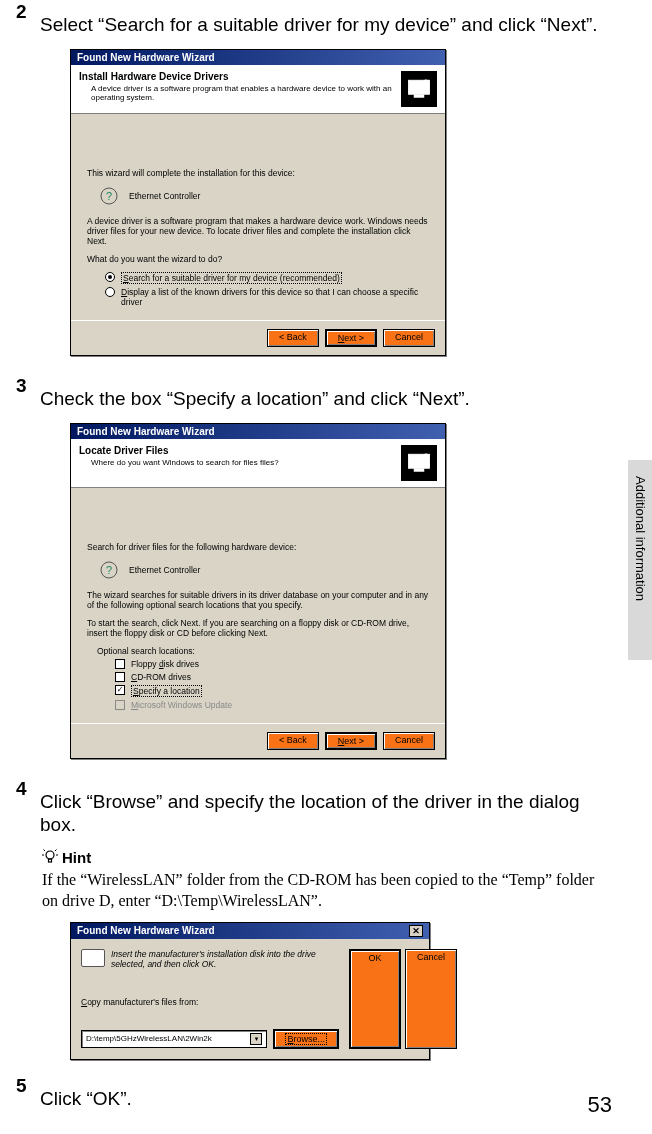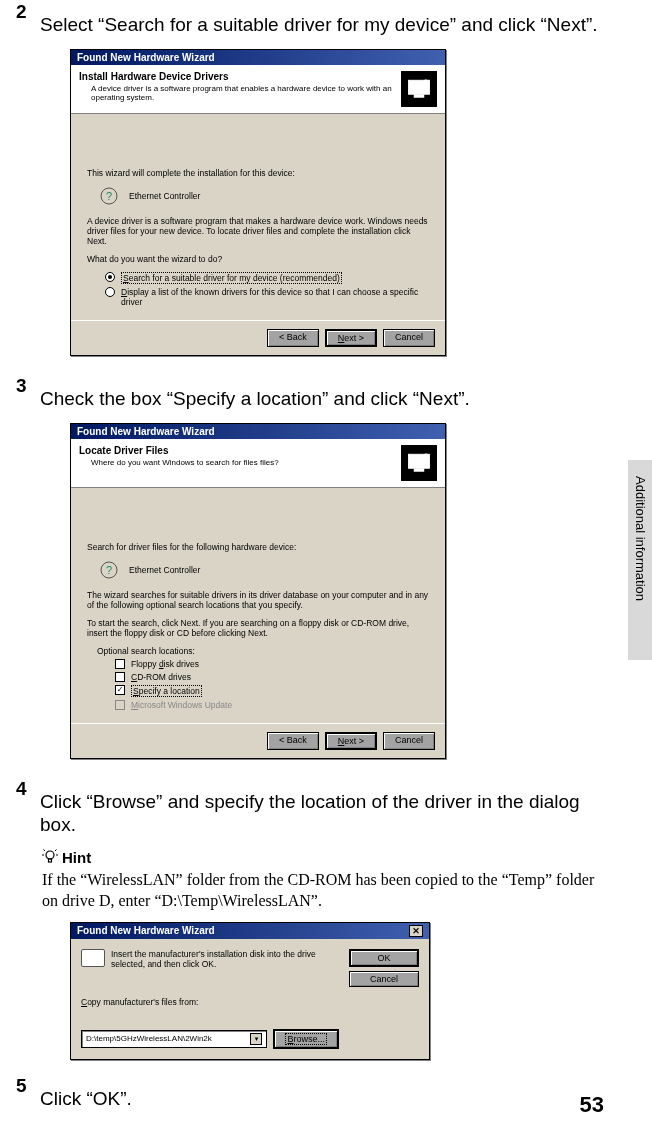--- a/index.html
+++ b/index.html
@@ -22,39 +22,39 @@
   .eth-row { display: flex; align-items: center; gap: 10px; margin: 4px 0 10px 12px; }
   .eth-icon { width: 20px; height: 20px; }
   .radio-row, .check-row { display: flex; align-items: flex-start; gap: 6px; margin: 3px 0 3px 18px; font-size: 8.5px; }
   .radio-dot { width: 10px; height: 10px; border: 1px solid #000; border-radius: 50%; background: #fff; flex-shrink: 0; display:flex; align-items:center; justify-content:center; }
   .radio-dot.sel::after { content:""; width:4px; height:4px; background:#000; border-radius:50%; }
   .dotted-focus { border: 1px dotted #000; padding: 0 1px; display: inline-block; }
   .checkbox { width: 10px; height: 10px; border: 1px solid #000; background: #fff; flex-shrink: 0; font-size: 8px; line-height: 8px; text-align: center; }
   .checkbox.disabled { background: #d9d4c6; border-color: #888; }
   .opt-disabled { color: #888; }
   .wiz-buttons { display: flex; justify-content: flex-end; gap: 6px; padding: 8px 10px; border-top: 1px solid #fff; }
-  .wbtn { font-size: 9px; padding: 2px 10px; background: #a3a3a3; border: 1px solid #000; box-shadow: inset 1px 1px 0 #fff, inset -1px -1px 0 #808080; min-width: 52px; text-align:center; }
+  .wbtn { font-size: 9px; padding: 2px 10px; background: #f97316; border: 1px solid #000; box-shadow: inset 1px 1px 0 #fff, inset -1px -1px 0 #808080; min-width: 52px; text-align:center; }
   .wbtn.default { border: 2px solid #000; }
   .hint-row { display: flex; gap: 4px; margin: 10px 0 4px 26px; font-weight: bold; font-size: 15px; }
   .hint-icon { width: 16px; height: 16px; }
   .hint-body { font-family: 'Times New Roman', serif; font-size: 16px; line-height: 1.3; margin: 0 0 10px 26px; }
   .wizard-small { margin: 6px 0 14px 54px; background: #d9d4c6; border: 1px solid #000; box-shadow: 1px 1px 0 #808080; width: 360px; }
   .ws-titlebar { background: linear-gradient(to right, #001860, #4060b0); color: #fff; font-size: 10px; font-weight: bold; padding: 2px 6px; display:flex; justify-content:space-between; align-items:center;}
   .ws-x { width: 14px; height: 12px; background:#d9d4c6; color:#000; font-size:9px; text-align:center; border:1px solid #000; line-height:10px;}
   .ws-body { display: flex; padding: 10px 10px; gap: 10px; font-size: 8.5px; }
   .ws-left { flex: 1; }
   .ws-icon { width: 24px; height: 18px; border: 1px solid #555; background: #fff; border-radius: 2px; flex-shrink:0; margin-right:6px;}
-  .ws-right { width: 70px; display:flex; flex-direction:column; gap:4px;}
-  .ws-row1 { display:flex; align-items:flex-start; }
+  .ws-right { width: 70px; display:flex; flex-direction:row; gap:4px;}
+  .ws-row1 { display:flex; align-items:flex-start;font-style:italic; }
   .ws-field-row { display:flex; gap:6px; align-items:center; margin-top: 22px;}
   .ws-input { flex:1; background:#fff; border:1px solid #000; box-shadow: inset 1px 1px 0 #808080; font-size:8px; padding:2px 4px; display:flex; justify-content:space-between; align-items:center;}
   .ws-drop { width:12px; height:12px; background:#d9d4c6; border:1px solid #000; font-size:7px; text-align:center; line-height:10px;}
   .sidebar-tab { position: absolute; right: 0; top: 460px; width: 24px; height: 200px; background: #d9d9d9; }
   .sidebar-label { position: absolute; right: 4px; top: 476px; font-size: 13px; writing-mode: vertical-rl; letter-spacing: 0px; }
-  .page-num { position: absolute; right: 48px; bottom: 16px; font-size: 22px; font-weight: bold; }
+  .page-num { position: absolute; right: 40px; bottom: 16px; font-size: 22px; }
   .underline { text-decoration: underline; }
   .opt-group-label { margin: 6px 0 2px 10px; font-size: 8.5px; }
   .disabled-text { color:#888; }
   .indent-block { margin-left: 10px; }
 </style>
 </head>
 <body>
 <div class="page">
 
 <div class="step">

